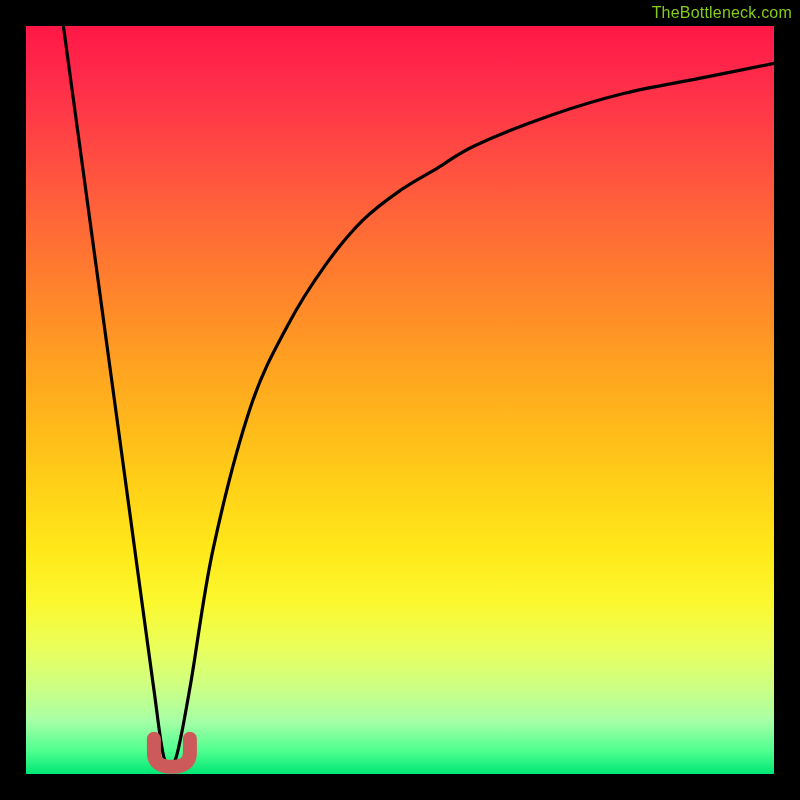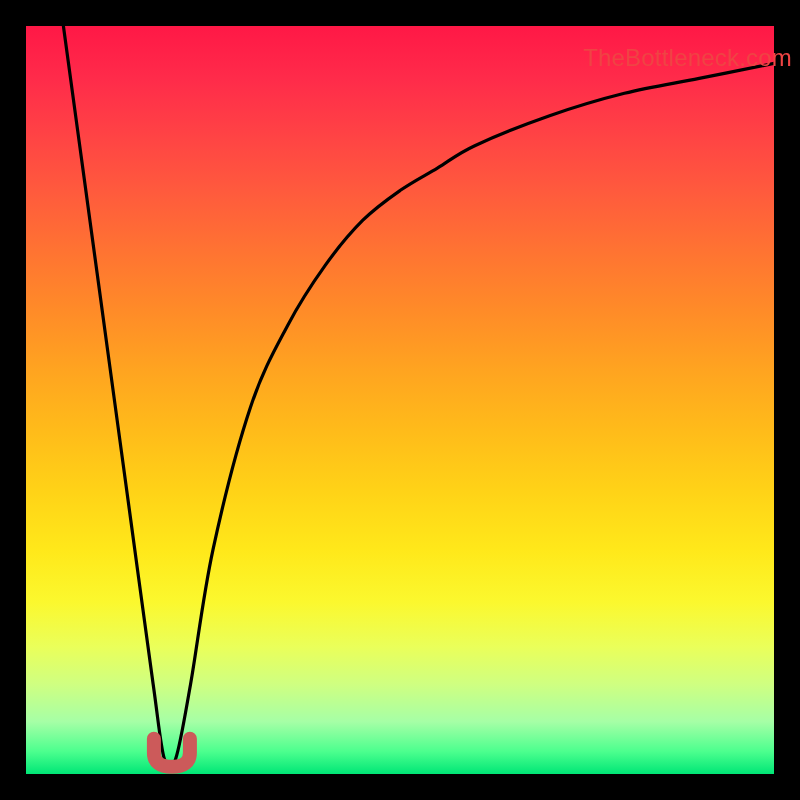--- a/index.html
+++ b/index.html
@@ -39,27 +39,26 @@
       #cfff81 88%,
       #a6ffa6 93%,
       #4cff8e 97%,
       #00e676 100%
     );
   }
   .watermark {
     position: absolute;
     top: 4px;
     right: 8px;
-    color: #ef4444;
-    font-size: 24px;
+    color: #84cc16;
+    font-size: 16px;
     font-weight: 500;
     letter-spacing: 0.2px;
     z-index: 10;
     user-select: none;
-    margin-top: 40px;
   }
   svg.curve {
     position: absolute;
     left: 0; top: 0;
     width: 748px;
     height: 748px;
     z-index: 5;
   }
   .curve path.main {
     fill: none;

